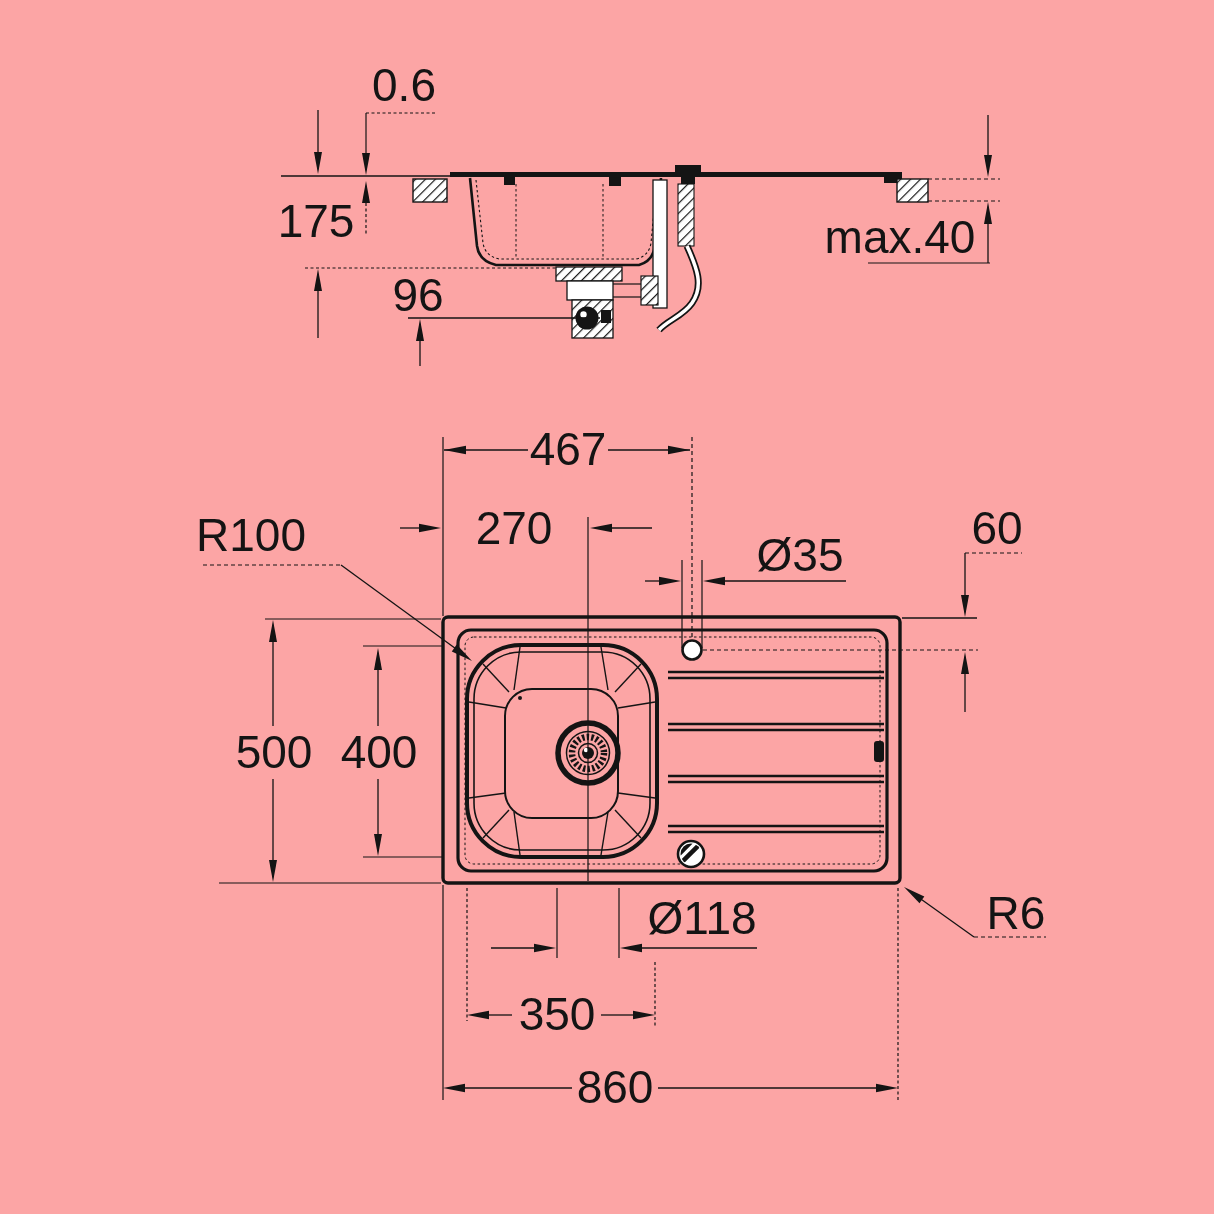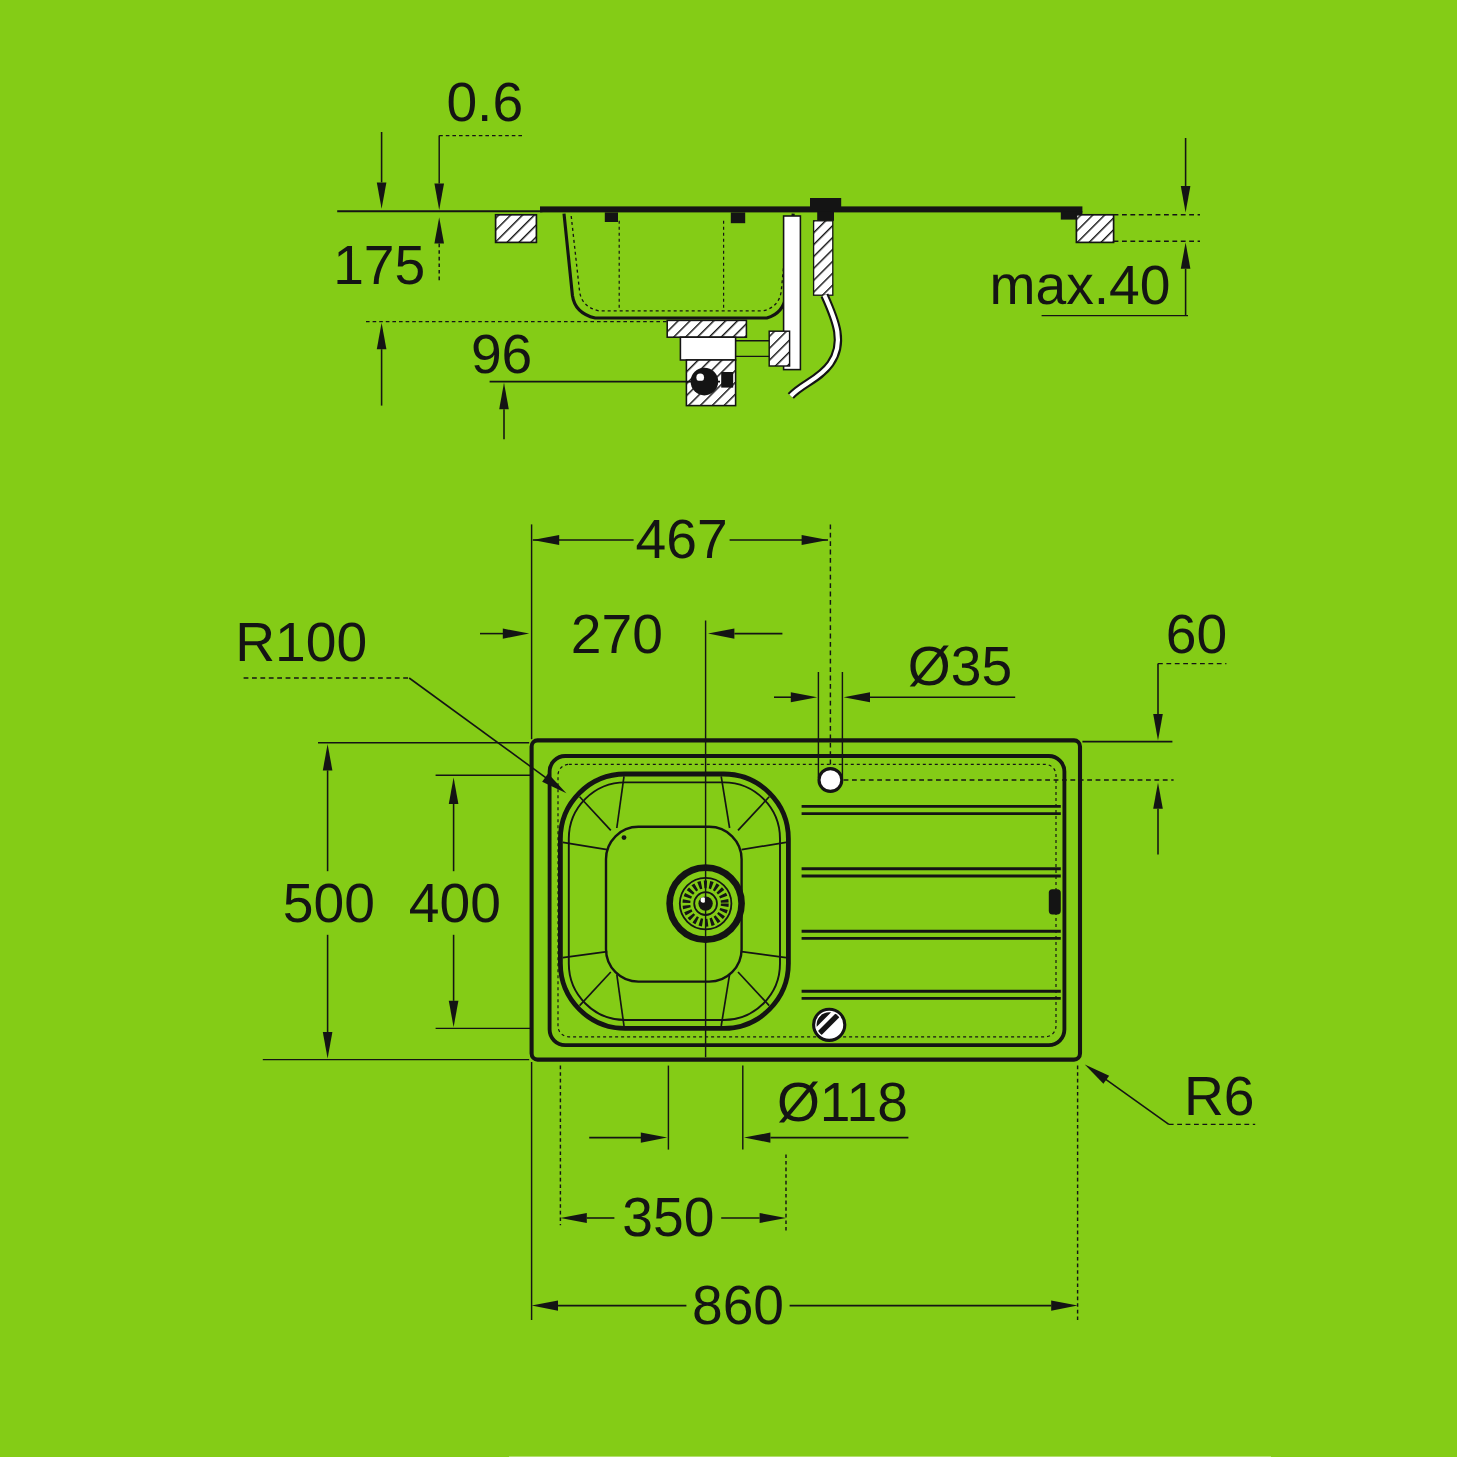--- a/index.html
+++ b/index.html
@@ -1,16 +1,16 @@
 <!DOCTYPE html>
 <html><head>
 <meta charset="utf-8">
 <style>
   html,body{margin:0;padding:0;background:#ffffff;}
-  .stage{width:1214px;height:1214px;background:#84cc16;position:relative;}
+  .stage{width:1214px;height:1214px;background:#fca5a5;position:relative;}
   svg{display:block;}
   .t{font-family:"Liberation Sans","DejaVu Sans",sans-serif;font-size:46px;fill:#141414;}
   .s{stroke:#141414;fill:none;stroke-linecap:butt;}
   .f{fill:#141414;stroke:none;}
   .w{fill:#ffffff;stroke:none;}
 </style>
 </head>
 <body>
 
 <div class="stage">

